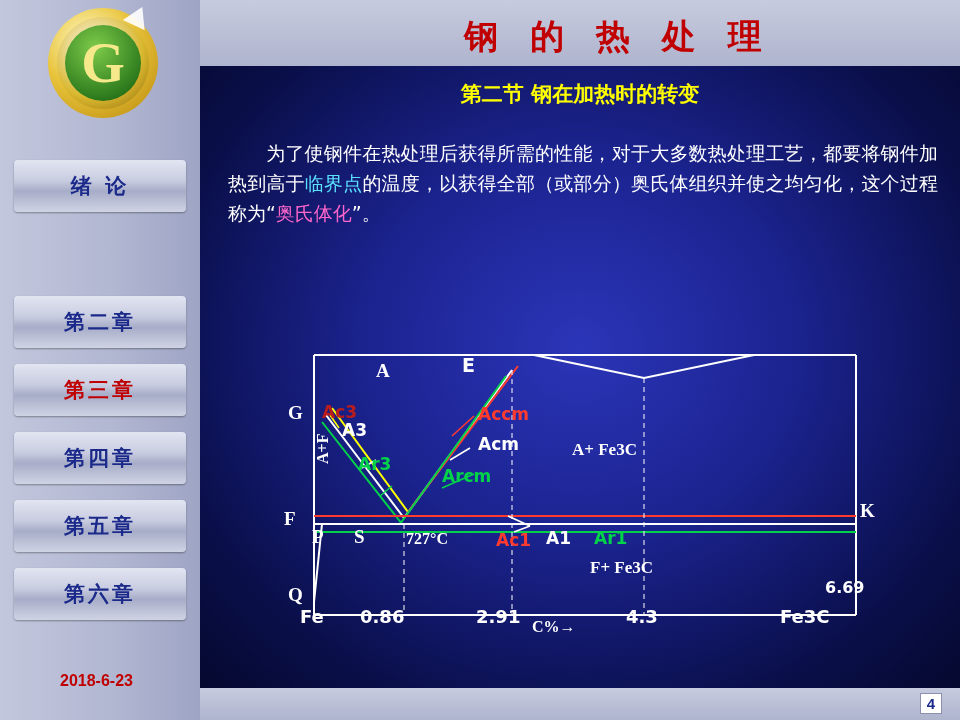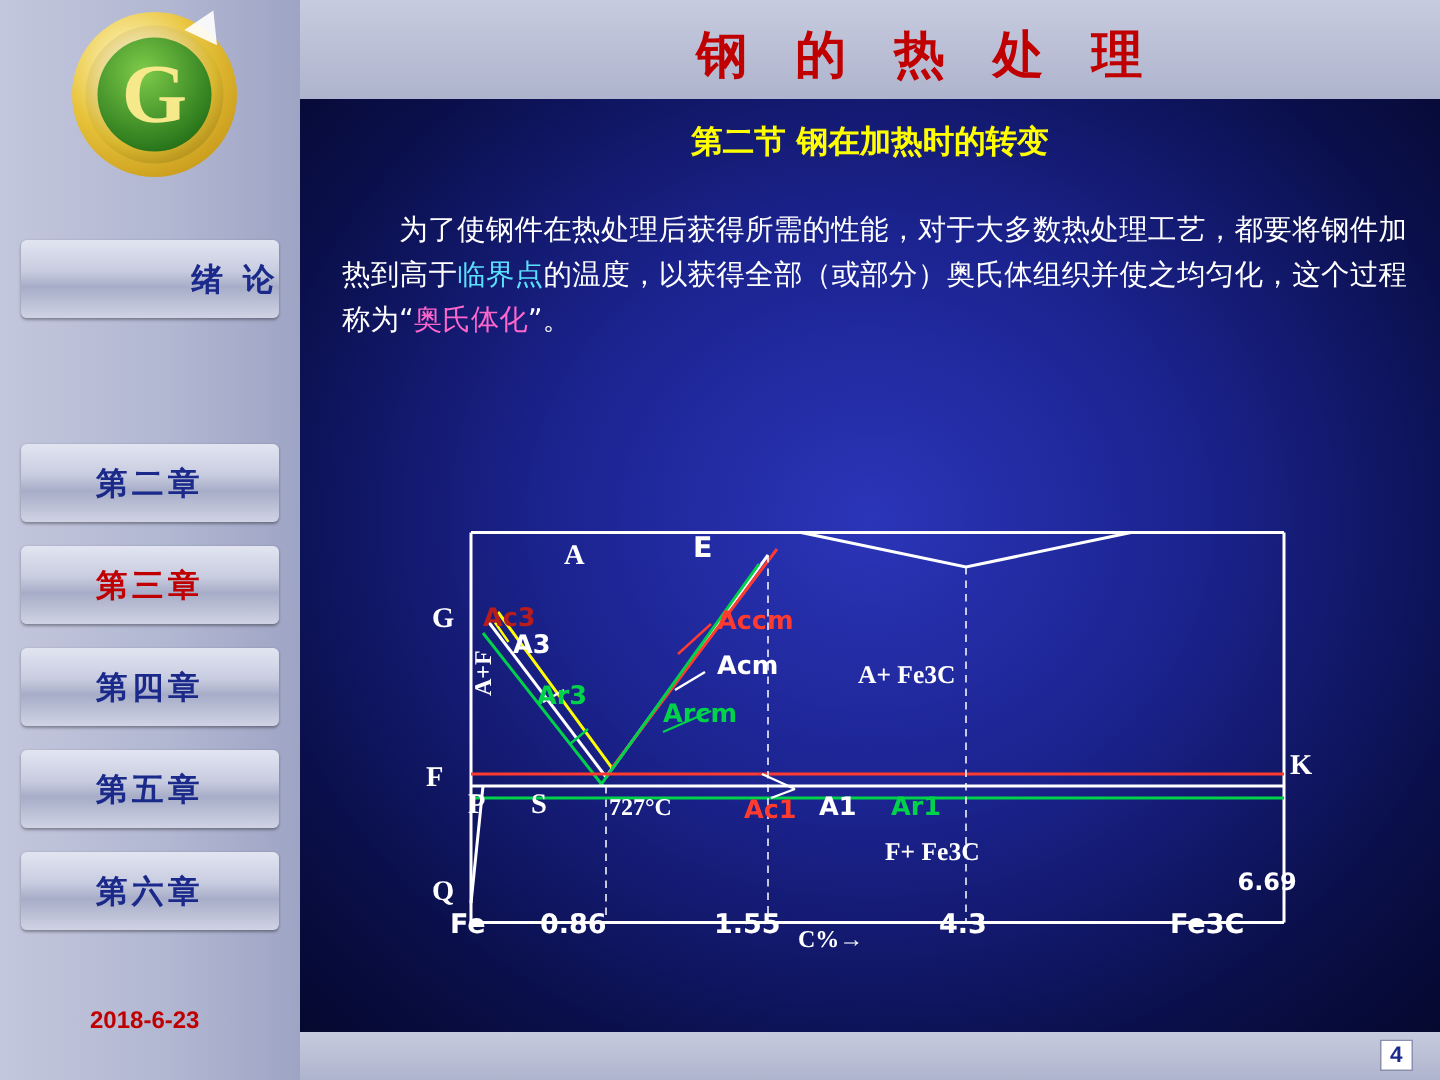--- a/index.html
+++ b/index.html
@@ -74,21 +74,21 @@
   <div class="sidebar">
     <div class="logo">
       <div class="ring"></div>
       <div class="ring2"></div>
       <div class="inner">
         <div class="gletter">G</div>
       </div>
       <div class="sparkle"></div>
     </div>
 
-    <div class="navbtn" style="top:160px;justify-content:flex-end;">
+    <div class="navbtn" style="top:160px;">
       <span>绪  论</span>
     </div>
     <div class="navbtn" style="top:296px;">
       <span>第二章</span>
     </div>
     <div class="navbtn red" style="top:364px;">
       <span>第三章</span>
     </div>
     <div class="navbtn" style="top:432px;">
       <span>第四章</span>
@@ -184,21 +184,21 @@
 
     <span class="dg-lbl w" style="left:30px;top:124px;font-size:16px;transform:rotate(-90deg);transform-origin:left top;font-family:'Liberation Serif',serif;">A+F</span>
     <span class="dg-lbl w" style="left:288px;top:100px;font-size:17px;font-family:'Liberation Serif',serif;">A+ Fe3C</span>
     <span class="dg-lbl w" style="left:306px;top:218px;font-size:17px;font-family:'Liberation Serif',serif;">F+ Fe3C</span>
 
     <span class="dg-lbl w" style="left:122px;top:190px;font-size:16px;font-family:'Liberation Serif',serif;">727°C</span>
     <span class="dg-lbl w" style="left:518px;top:238px;font-size:16px;margin-left:23px;">6.69</span>
 
     <span class="dg-lbl w" style="left:16px;top:266px;font-size:18px;">Fe</span>
     <span class="dg-lbl w" style="left:76px;top:266px;font-size:18px;">0.86</span>
-    <span class="dg-lbl w" style="left:192px;top:266px;font-size:18px;">1.55</span>
+    <span class="dg-lbl w" style="left:192px;top:266px;font-size:18px;">2.91</span>
     <span class="dg-lbl w" style="left:342px;top:266px;font-size:18px;">4.3</span>
     <span class="dg-lbl w" style="left:496px;top:266px;font-size:18px;">Fe3C</span>
     <span class="dg-lbl w" style="left:248px;top:278px;font-size:16px;font-family:'Liberation Serif',serif;">C%→</span>
   </div>
 
   <div class="footbar"></div>
   <div class="pagenum">4</div>
 </div>
 
 </body></html>

